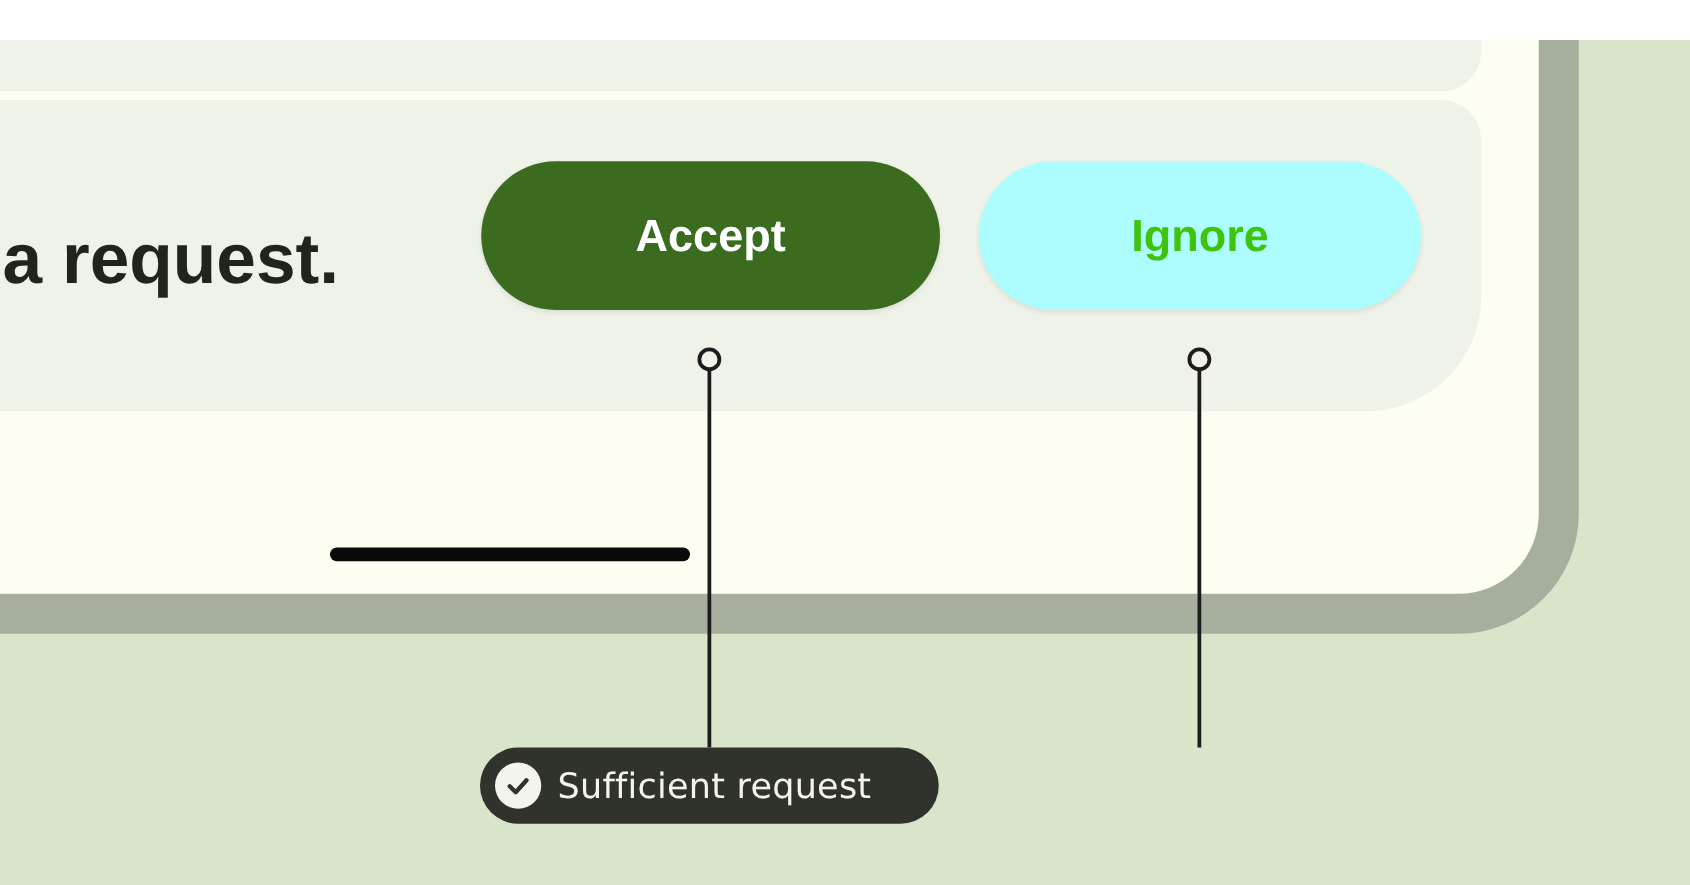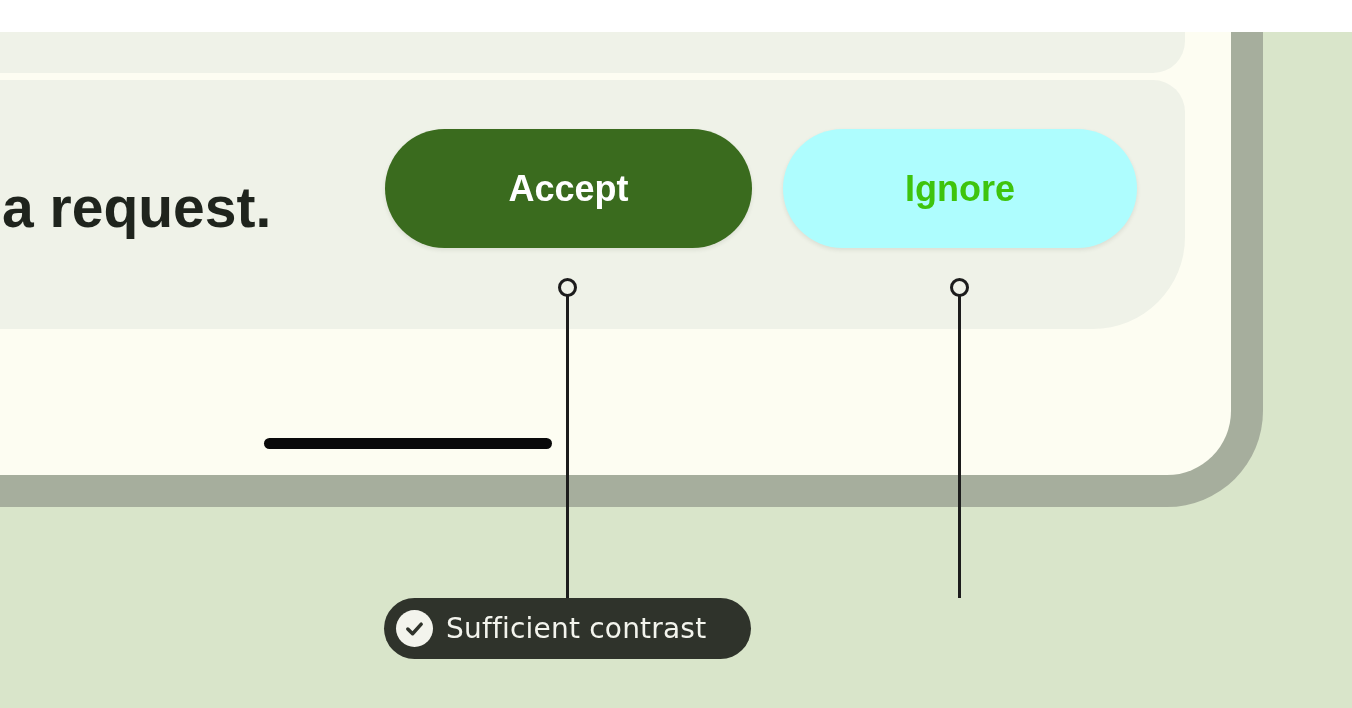--- a/index.html
+++ b/index.html
@@ -110,17 +110,17 @@
   <div class="connector-line line-ignore"></div>
   <div class="connector-dot dot-accept"></div>
   <div class="connector-dot dot-ignore"></div>
 
   <div class="callout callout-sufficient">
     <span class="icon">
       <svg width="23" height="23" viewBox="0 0 24 24">
         <path d="M5 12.5 L10 17.5 L19 7.5" fill="none" stroke="#2f332b" stroke-width="3.6" stroke-linecap="round" stroke-linejoin="round"></path>
       </svg>
     </span>
-    <span class="label">Sufficient contrast</span>
+    <span class="label">Sufficient request</span>
   </div>
 
 
 </div>
 
 </body></html>

